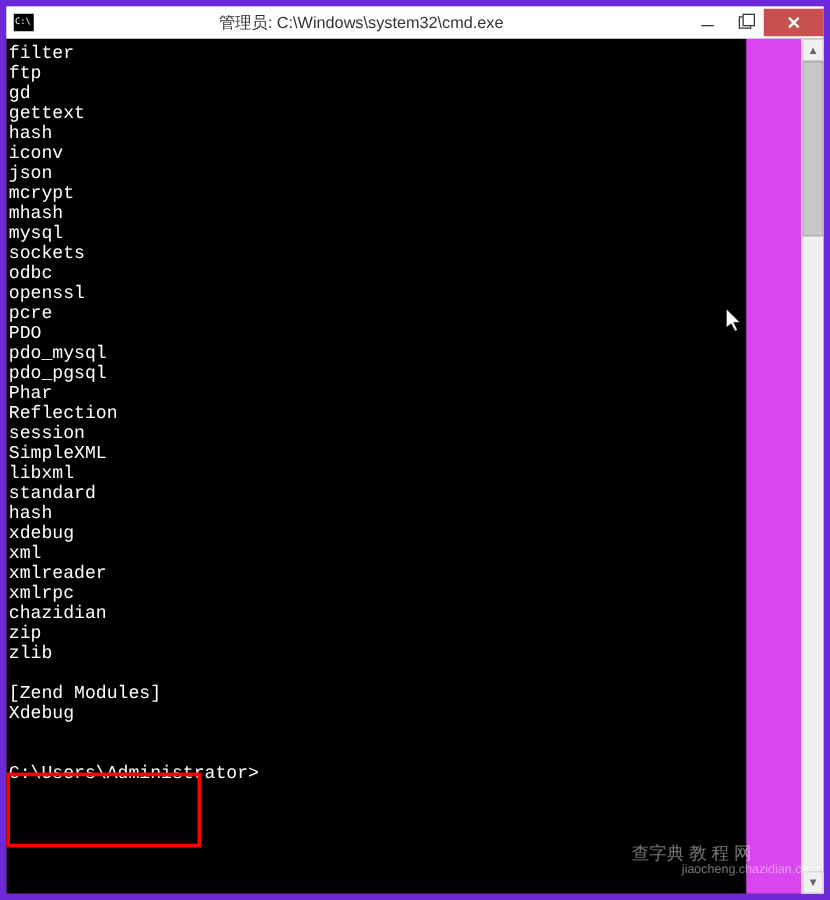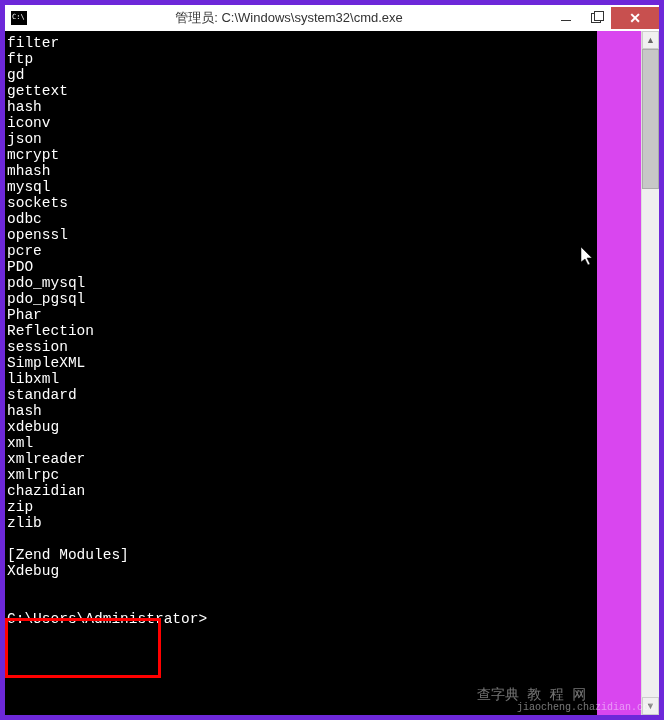--- a/index.html
+++ b/index.html
@@ -173,24 +173,24 @@
       left: 576px;
       top: 242px;
       width: 14px;
       height: 20px;
       pointer-events: none;
       z-index: 100;
     }
     .watermark {
       position: absolute;
       right: 4px;
-      bottom: 2px;
+      bottom: 14px;
       font-size: 14px;
       color: rgba(255, 255, 255, 0.45);
-      font-family: Liberation Mono, monospace;
+      font-family: Liberation Sans, sans-serif;
       white-space: nowrap;
       z-index: 50;
       letter-spacing: 0px;
     }
     .watermark .sub {
       font-size: 10px;
       display: block;
       text-align: right;
       margin-top: -2px;
       margin-left: 40px;

